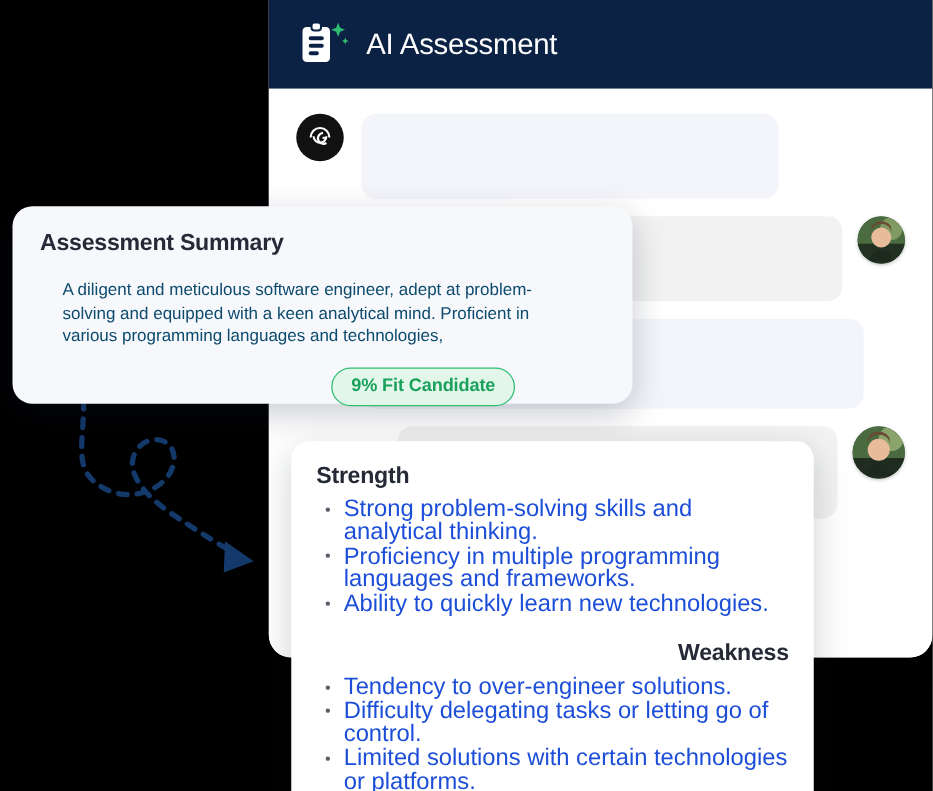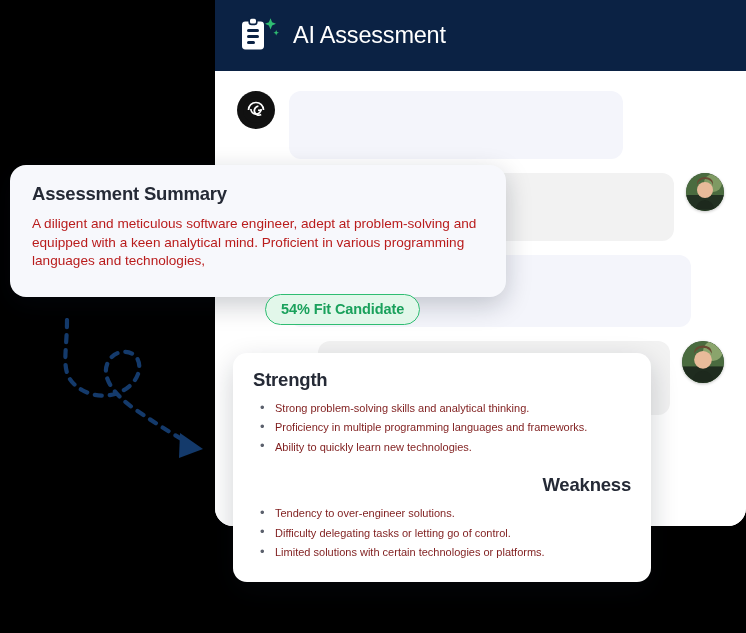--- a/index.html
+++ b/index.html
@@ -138,22 +138,22 @@
   .summary-title {
     font-size: 18.5px;
     font-weight: 700;
     color: #252a36;
     margin: 0 0 10px 0;
     letter-spacing: -0.2px;
   }
   .summary-text {
     font-size: 13.6px;
     line-height: 18.6px;
-    color: #b91c1c;
-    margin: 0;
+    color: #0c4a6e;
+    margin: 18px;
   }
 
   
   .fit-badge {
     position: absolute;
     left: 265px;
     top: 294px;
     background: #e2f7ea;
     border: 1.6px solid #2fbd72;
     color: #1aa15c;
@@ -183,23 +183,23 @@
     margin: 0 0 8px 0;
     letter-spacing: -0.2px;
   }
   .sw-heading.second { margin-top: 18px; text-align: right; }
   .sw-list {
     margin: 0 0 0 0;
     padding: 0;
     list-style: none;
   }
   .sw-list li {
-    font-size: 11px;
+    font-size: 19px;
     line-height: 18.4px;
-    color: #7f1d1d;
+    color: #1d4ed8;
     padding-left: 22px;
     position: relative;
     margin-bottom: 1px;
   }
   .sw-list li::before {
     content: "\2022";
     position: absolute;
     left: 7px;
     top: -0.5px;
     color: #5b606c;
@@ -293,21 +293,21 @@
     </div>
 
   </div>
 </div>
 
 <div class="summary-card">
   <h2 class="summary-title">Assessment Summary</h2>
   <p class="summary-text">A diligent and meticulous software engineer, adept at problem-solving and equipped with a keen analytical mind. Proficient in various programming languages and technologies,</p>
 </div>
 
-<div class="fit-badge">54% Fit Candidate</div>
+<div class="fit-badge">9% Fit Candidate</div>
 
 <div class="sw-card">
   <h3 class="sw-heading">Strength</h3>
   <ul class="sw-list">
     <li>Strong problem-solving skills and analytical thinking.</li>
     <li>Proficiency in multiple programming languages and frameworks.</li>
     <li>Ability to quickly learn new technologies.</li>
   </ul>
   <h3 class="sw-heading second">Weakness</h3>
   <ul class="sw-list">

